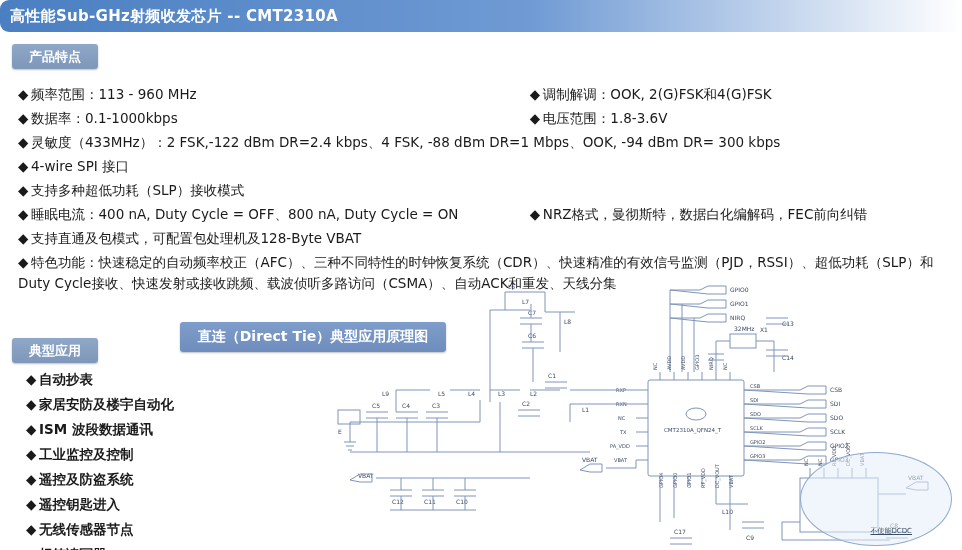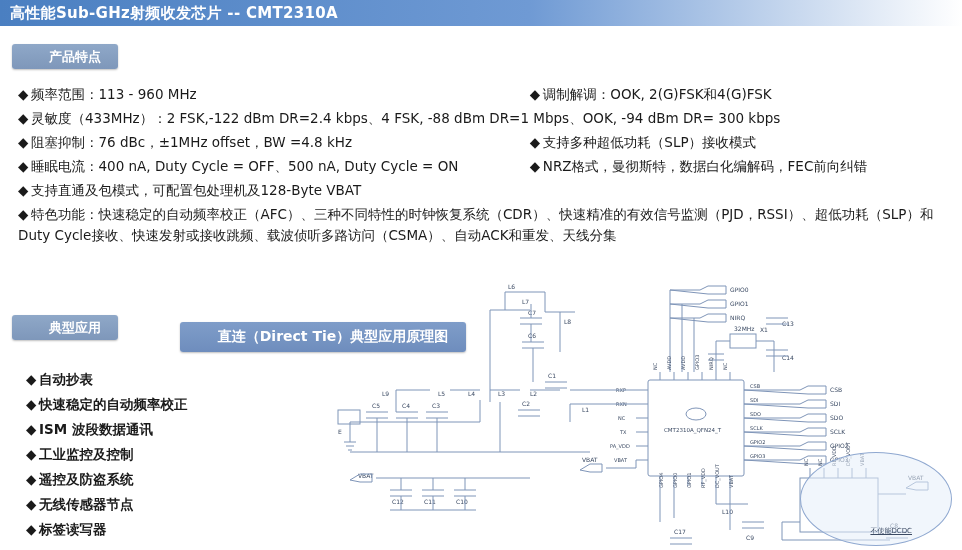--- a/index.html
+++ b/index.html
@@ -5,38 +5,37 @@
   html,body{margin:0;padding:0;}
   body{
     width:962px;height:550px;
     background:#ffffff;
     font-family:"DejaVu Sans","Liberation Sans",sans-serif;
     color:#1a1a1a;
     overflow:hidden;
     position:relative;
   }
   .title-bar{
-    position:absolute;left:0;top:0;width:962px;height:26px;
+    position:absolute;left:0;top:0;width:962px;height:32px;
     background:linear-gradient(to right,#4a7fc1 0%,#6f9ad4 55%,#ffffff 100%);
-    display:flex;align-items:center;
+    display:flex;align-items:center;border-radius:9px;
   }
   .title-bar .txt{
     color:#ffffff;font-size:15px;font-weight:bold;padding-left:10px;letter-spacing:.3px;
   }
   .section-tag{
     position:absolute;
     background:linear-gradient(to bottom,#8fa8c8,#7e97ba);
     color:#ffffff;font-size:13px;font-weight:bold;
     border-radius:3px;
     display:flex;align-items:center;justify-content:center;
     box-shadow:0 1px 2px rgba(0,0,0,.25);
-    padding-left:20px;
   }
   #tag-features{left:12px;top:44px;width:86px;height:25px;}
-  #tag-apps{left:12px;top:315px;width:86px;height:25px;}
+  #tag-apps{left:12px;top:338px;width:86px;height:25px;}
   #tag-schematic{left:180px;top:322px;width:266px;height:30px;
     background:linear-gradient(to bottom,#7f9dc9,#6e8dbd);font-size:14px;}
 
   .features{
     position:absolute;left:18px;top:84px;width:934px;
     font-size:13.5px;line-height:21px;
   }
   .frow{display:flex;gap:21px;}
   .fcol-l{width:500px;}
   .fcol-r{width:430px;}
@@ -80,63 +79,72 @@
 
   <div class="frow">
     <div class="fcol-l fline">
       <span class="bullet">◆</span><span>频率范围：113 - 960 MHz</span>
     </div>
     <div class="fcol-r fline">
       <span class="bullet">◆</span><span>调制解调：OOK, 2(G)FSK和4(G)FSK</span>
     </div>
   </div>
 
+  <div class="frow">
+    <div class="fcol-l fline">
+      <span class="bullet">◆</span><span>数据率：0.1-1000kbps</span>
+    </div>
+    <div class="fcol-r fline">
+      <span class="bullet">◆</span><span>电压范围：1.8-3.6V</span>
+    </div>
+  </div>
 
   <div class="fline feat-wrap">
     <span class="bullet">◆</span><span>灵敏度（433MHz）：2 FSK,-122 dBm DR=2.4 kbps、4 FSK, -88 dBm DR=1 Mbps、OOK, -94 dBm DR= 300 kbps</span>
   </div>
 
   <div class="frow">
+    <div class="fcol-r fline">
+      <span class="bullet">◆</span><span>4-wire SPI 接口</span>
+    </div>
+  </div>
+
+  <div class="frow">
+    <div class="fcol-r fline">
+      <span class="bullet">◆</span><span>支持多种超低功耗（SLP）接收模式</span>
+    </div>
   </div>
 
   <div class="frow">
     <div class="fcol-l fline">
-      <span class="bullet">◆</span><span>阻塞抑制：76 dBc，±1MHz offset，BW =4.8 kHz</span>
-    </div>
-    <div class="fcol-r fline">
-      <span class="bullet">◆</span><span>支持多种超低功耗（SLP）接收模式</span>
-    </div>
-  </div>
-
-  <div class="frow">
-    <div class="fcol-l fline">
-      <span class="bullet">◆</span><span>睡眠电流：400 nA, Duty Cycle = OFF、500 nA, Duty Cycle = ON</span>
+      <span class="bullet">◆</span><span>睡眠电流：400 nA, Duty Cycle = OFF、800 nA, Duty Cycle = ON</span>
     </div>
     <div class="fcol-r fline">
       <span class="bullet">◆</span><span>NRZ格式，曼彻斯特，数据白化编解码，FEC前向纠错</span>
     </div>
   </div>
 
   <div class="frow">
     <div class="fcol-l fline">
       <span class="bullet">◆</span><span>支持直通及包模式，可配置包处理机及128-Byte VBAT</span>
     </div>
   </div>
 
   <div class="fline wide feat-wrap" style="width:930px;">
     <span class="bullet">◆</span><span>特色功能：快速稳定的自动频率校正（AFC）、三种不同特性的时钟恢复系统（CDR）、快速精准的有效信号监测（PJD，RSSI）、超低功耗（SLP）和Duty Cycle接收、快速发射或接收跳频、载波侦听多路访问（CSMA）、自动ACK和重发、天线分集</span>
   </div>
 </div>
 
 <div class="apps">
   <div class="aitem"><span class="bullet">◆</span><span>自动抄表</span></div>
-  <div class="aitem"><span class="bullet">◆</span><span>快速稳定的自动频率校正</span></div>
+  <div class="aitem"><span class="bullet">◆</span><span>家居安防及楼宇自动化</span></div>
   <div class="aitem"><span class="bullet">◆</span><span>ISM 波段数据通讯</span></div>
   <div class="aitem"><span class="bullet">◆</span><span>工业监控及控制</span></div>
   <div class="aitem"><span class="bullet">◆</span><span>遥控及防盗系统</span></div>
+  <div class="aitem"><span class="bullet">◆</span><span>遥控钥匙进入</span></div>
   <div class="aitem"><span class="bullet">◆</span><span>无线传感器节点</span></div>
   <div class="aitem"><span class="bullet">◆</span><span>标签读写器</span></div>
 </div>
 
 <div class="sch">
   <svg width="628" height="266" viewBox="0 0 628 266" xmlns="http://www.w3.org/2000/svg" stroke="#7f95b8" fill="none" stroke-width="1" font-family="DejaVu Sans, sans-serif" font-size="6">
 
     <path d="M175 28 L175 10 L215 10 L215 22"></path>
     <path d="M160 28 L200 28"></path>
     <text x="178" y="7" fill="#3b4a63" stroke="none">L6</text>

